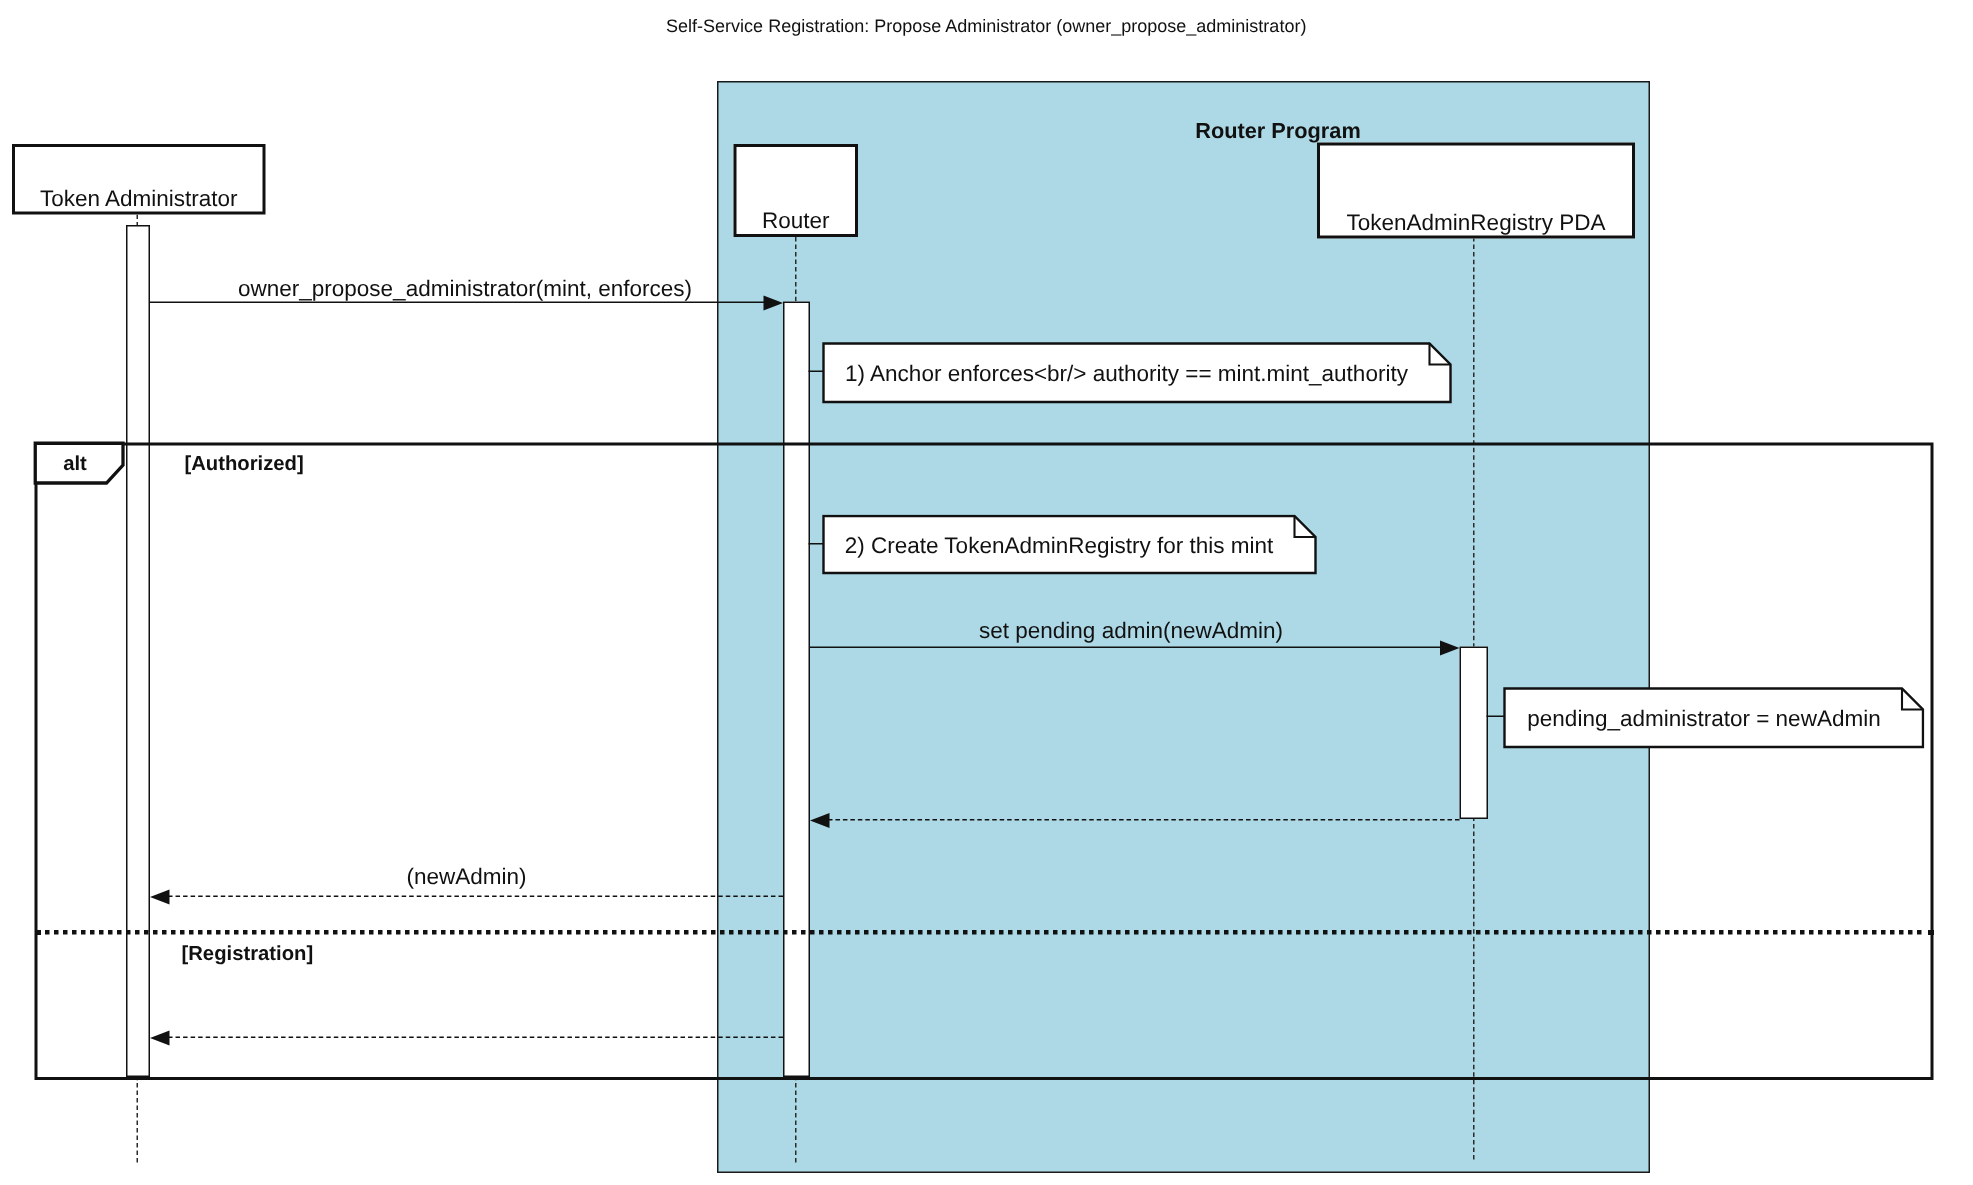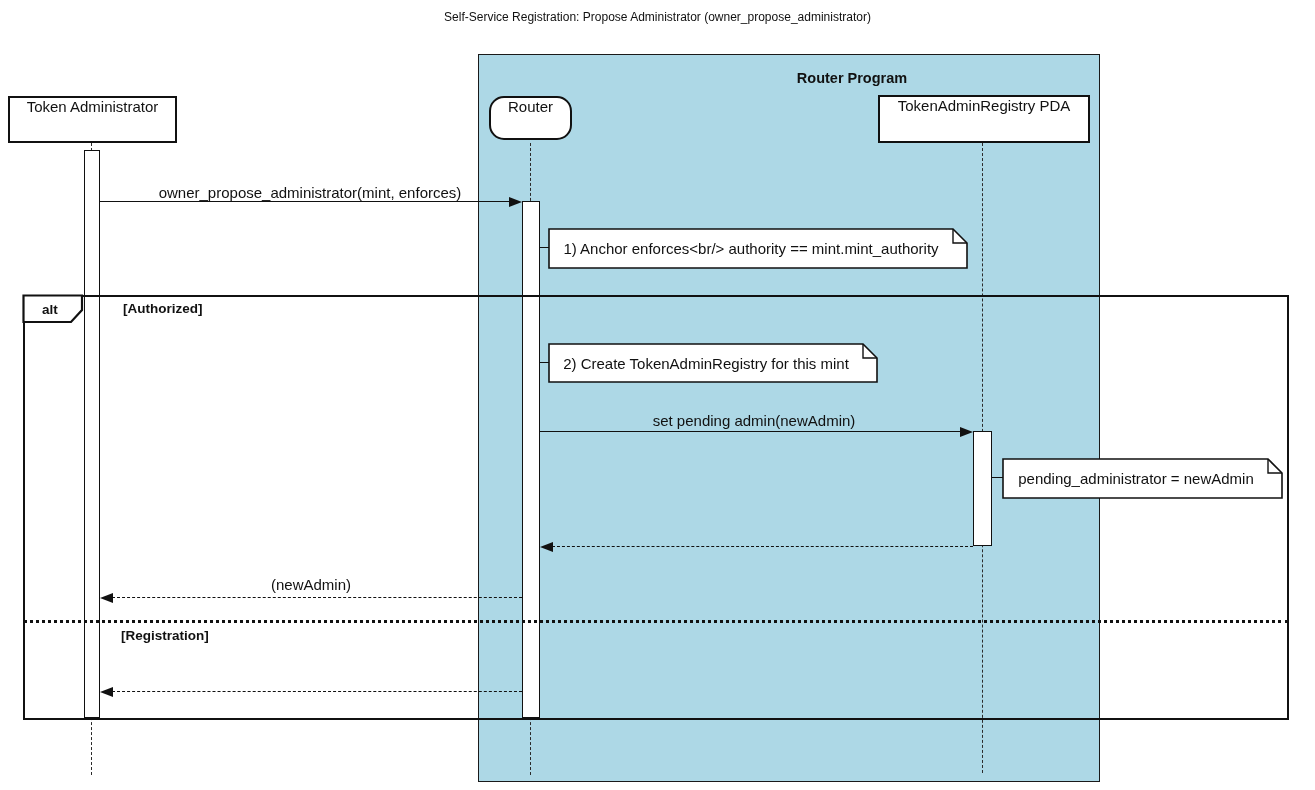--- a/index.html
+++ b/index.html
@@ -12,21 +12,21 @@
     left:0;top:10px;width:1315px;text-align:center;
     font-size:12px;color:#111;
   }
   .container-box{
     background:#add8e6;border:1.5px solid #1a1a1a;
   }
   .container-label{
     text-align:center;font-weight:bold;font-size:14.5px;
   }
   .participant{
-    background:#fff;border:2px solid #111;display:flex;align-items:flex-start;justify-content:center;
+    background:#fff;border:2px solid #111;display:flex;align-items:flex-end;justify-content:center;
     font-size:15px;box-sizing:border-box;
   }
   .lifeline{border-left:1.6px dashed #2b2b2b;width:0;}
   .activation{background:#fff;border:1.6px solid #111;box-sizing:border-box;}
   .frame{border:2px solid #111;box-sizing:border-box;}
   .frame-divider{border-top:3px dotted #111;height:0;}
   .cond{font-weight:bold;font-size:13.5px;padding-left:23px;}
   .msg-label{text-align:center;font-size:15px;}
   .line-solid{border-top:1.8px solid #111;height:0;}
   .line-dashed{border-top:1.8px dashed #111;height:0;}
@@ -36,33 +36,33 @@
   .tab-svg text{font-family:"Liberation Sans","DejaVu Sans",sans-serif;font-size:13.5px;font-weight:bold;fill:#111;}
 </style>
 </head>
 <body>
 
 <div id="stage">
 
   <div class="abs title">Self-Service Registration: Propose Administrator (owner_propose_administrator)</div>
 
   <div class="abs container-box" style="left:478px;top:54px;width:620px;height:726px;"></div>
-  <div class="abs container-label" style="left:478px;top:70px;width:748px;">Router Program</div>
+  <div class="abs container-label" style="left:478px;top:80px;width:748px;">Router Program</div>
 
   <div class="abs lifeline" style="left:91px;top:143px;height:632px;"></div>
   <div class="abs lifeline" style="left:530px;top:143px;height:632px;"></div>
   <div class="abs lifeline" style="left:982px;top:143px;height:630px;"></div>
 
   <div class="abs participant" style="left:8px;top:96px;width:169px;height:47px;">
     <span>Token Administrator</span>
   </div>
-  <div class="abs participant" style="left:489px;top:96px;width:83px;height:44px;border-radius:15px;">
+  <div class="abs participant" style="left:489px;top:96px;width:83px;height:62px;">
     <span>Router</span>
   </div>
-  <div class="abs participant" style="left:878px;top:95px;width:212px;height:48px;">
+  <div class="abs participant" style="left:878px;top:95px;width:212px;height:64px;">
     <span>TokenAdminRegistry PDA</span>
   </div>
 
   <div class="abs activation" style="left:84px;top:150px;width:16px;height:568px;"></div>
   <div class="abs activation" style="left:522px;top:201px;width:18px;height:517px;"></div>
   <div class="abs activation" style="left:973px;top:431px;width:19px;height:115px;"></div>
 
   <div class="abs msg-label" style="left:100px;top:184px;width:420px;">owner_propose_administrator(mint, enforces)</div>
   <div class="abs line-solid" style="left:100px;top:201px;width:410px;"></div>
   <div class="abs arr-r" style="left:509px;top:197px;"></div>

